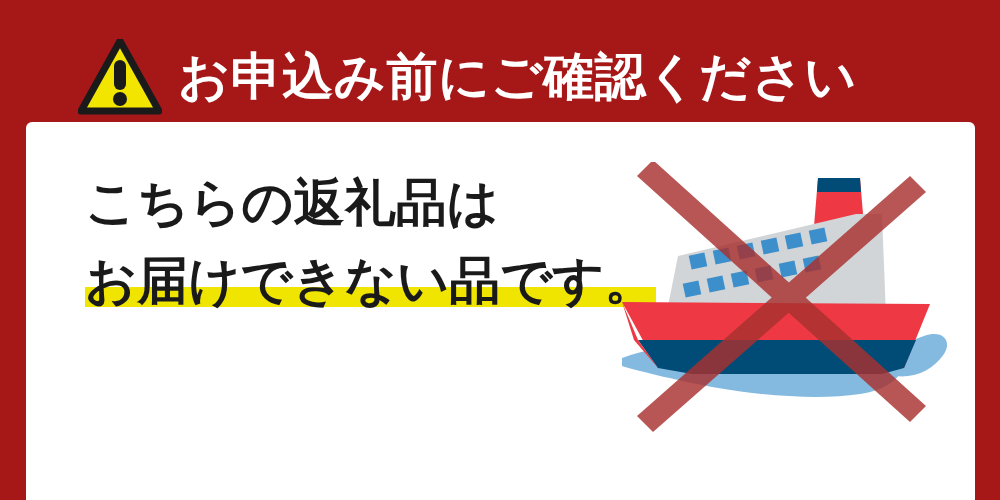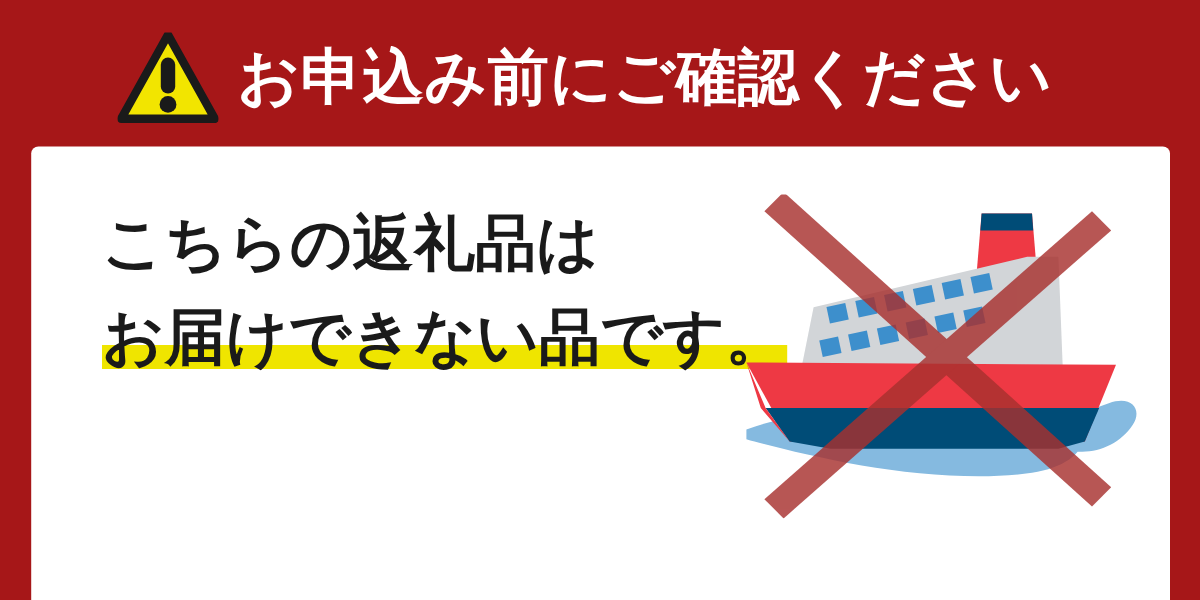--- a/index.html
+++ b/index.html
@@ -19,26 +19,26 @@
     width: 1000px;
     height: 500px;
     background: #A61718;
     box-sizing: border-box;
   }
 
   
   #banner-header {
     position: absolute;
     left: 0;
-    top: 4px;
+    top: 16px;
     width: 1000px;
     height: 120px;
     display: flex;
     align-items: center;
-    padding-left: 98px;
+    padding-left: 78px;
     box-sizing: border-box;
   }
 
   #warning-triangle-icon {
     width: 84px;
     height: 76px;
     flex: 0 0 auto;
     margin-right: 16px;
     margin-top: 2px;
   }

